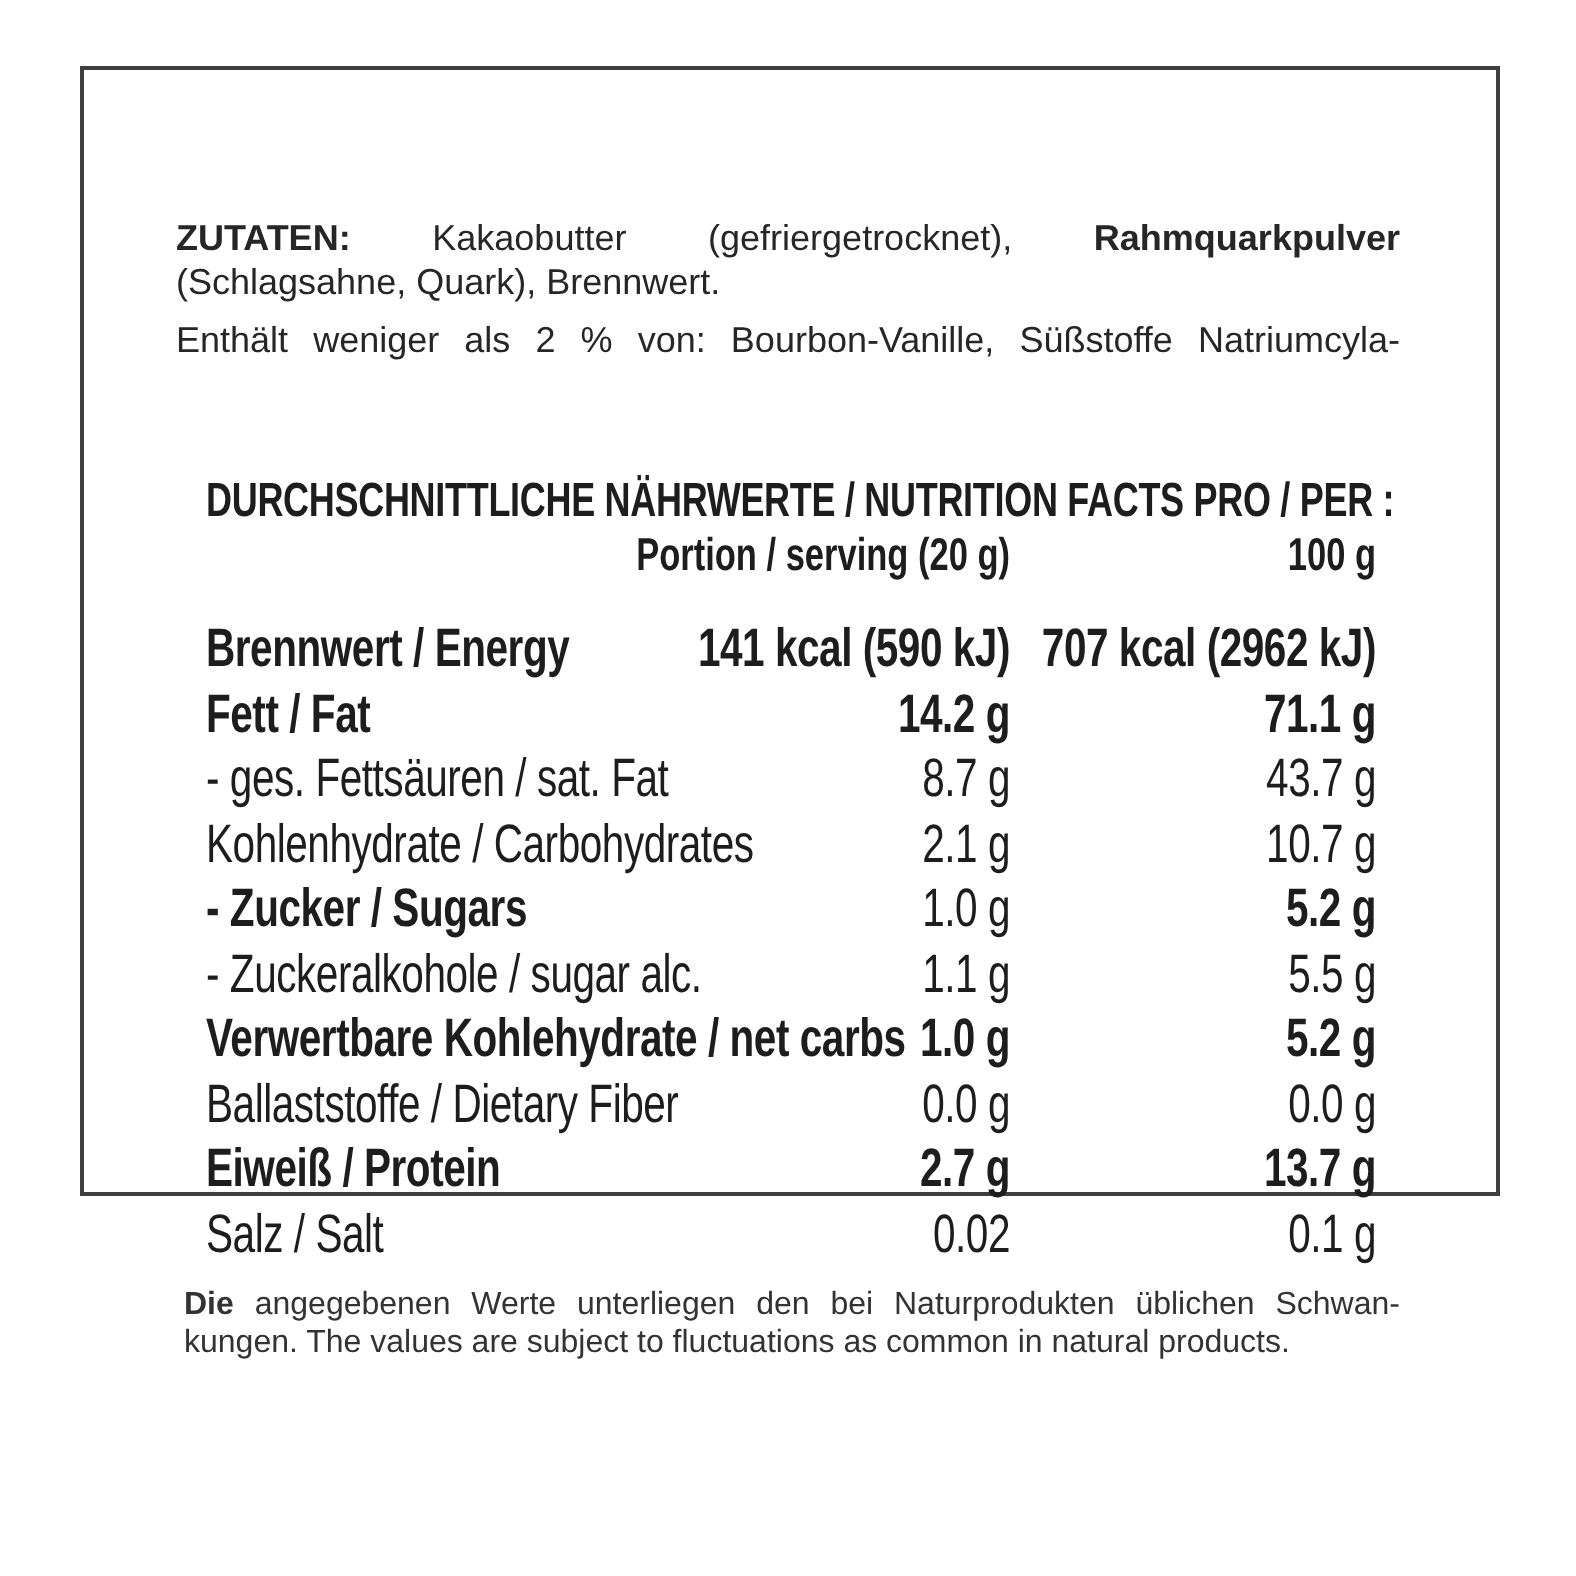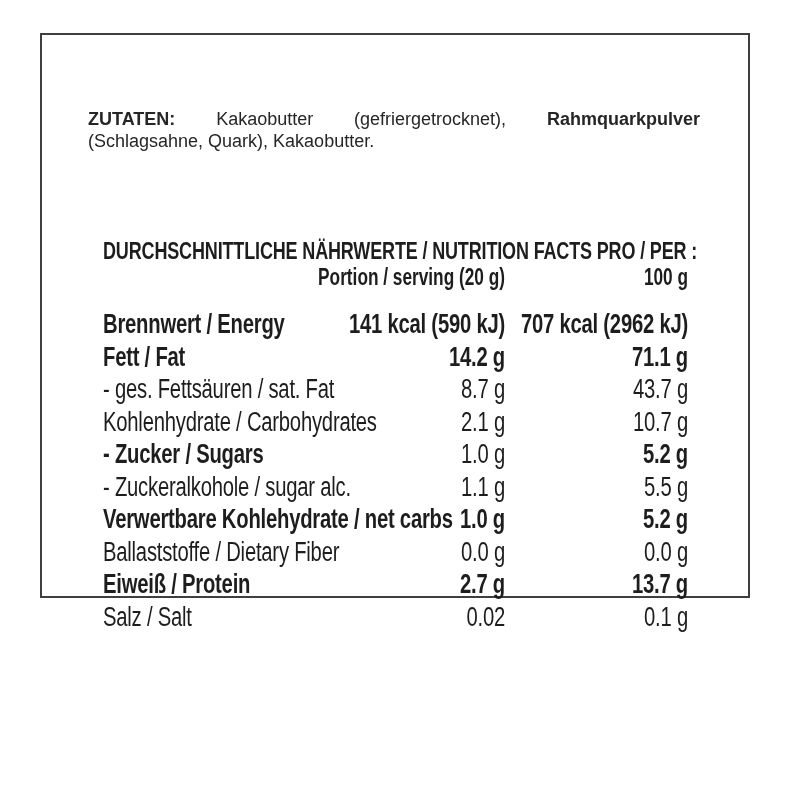--- a/index.html
+++ b/index.html
@@ -49,21 +49,22 @@
 
 <div class="page">
   <div class="frame">
 
     <div class="ingredients">
       <div class="jl">
         <span class="b">ZUTATEN:</span>
         <span>Kakaobutter (gefriergetrocknet),</span>
         <span class="b">Rahmquarkpulver</span>
       </div>
-      <div>(Schlagsahne, Quark), Kakaobutter.</div>
+      <div>(Schlagsahne, Quark), Brennwert.</div>
+      <div class="para2 jl">Enthält weniger als 2 % von: Bourbon-Vanille, Süßstoffe Natriumcyla-</div>
     </div>
 
     <div class="tbl">
       <div class="tbl-title">DURCHSCHNITTLICHE NÄHRWERTE / NUTRITION FACTS PRO / PER :</div>
       <div class="tbl-cols">
         <div class="c1">Portion / serving (20 g)</div>
         <div class="c2">100 g</div>
       </div>
       <div class="rows" id="rows">
           <div class="row">
@@ -132,15 +133,22 @@
           <div class="row">
             <div class="c1">
               <span>Salz / Salt</span>
               <span>0.02</span>
             </div>
             <div class="c2">0.1 g</div>
           </div>
         </div>
     </div>
 
+    <div class="disclaimer">
+      <div class="jl">
+        <span class="b">Die</span>
+        <span>angegebenen Werte unterliegen den bei Naturprodukten üblichen Schwan-</span>
+      </div>
+      <div>kungen. The values are subject to fluctuations as common in natural products.</div>
+    </div>
 
   </div>
 </div>
 
 </body></html>

